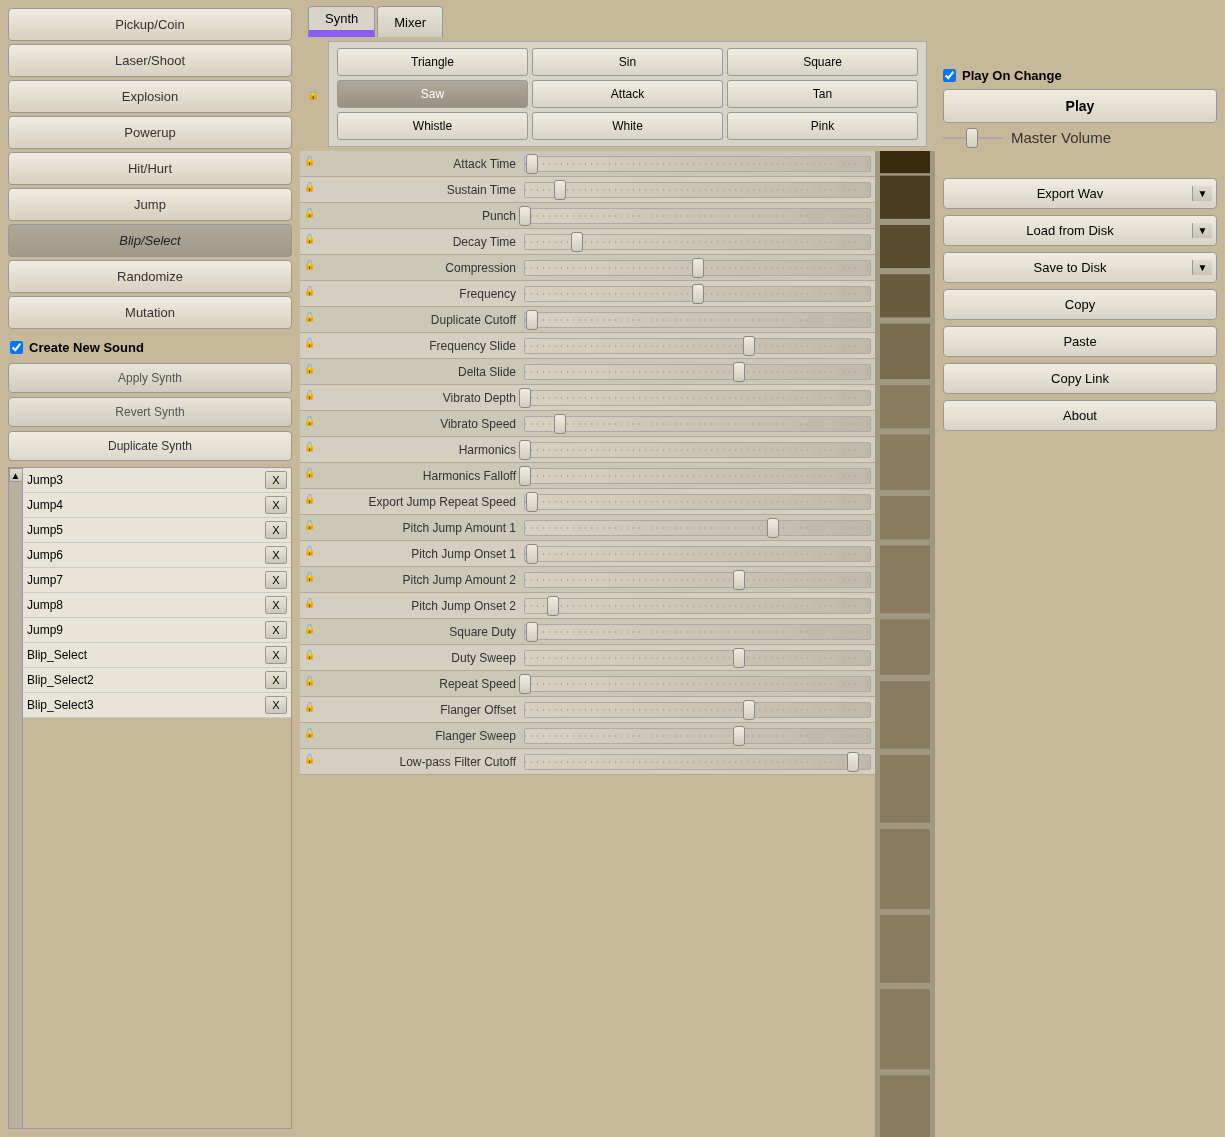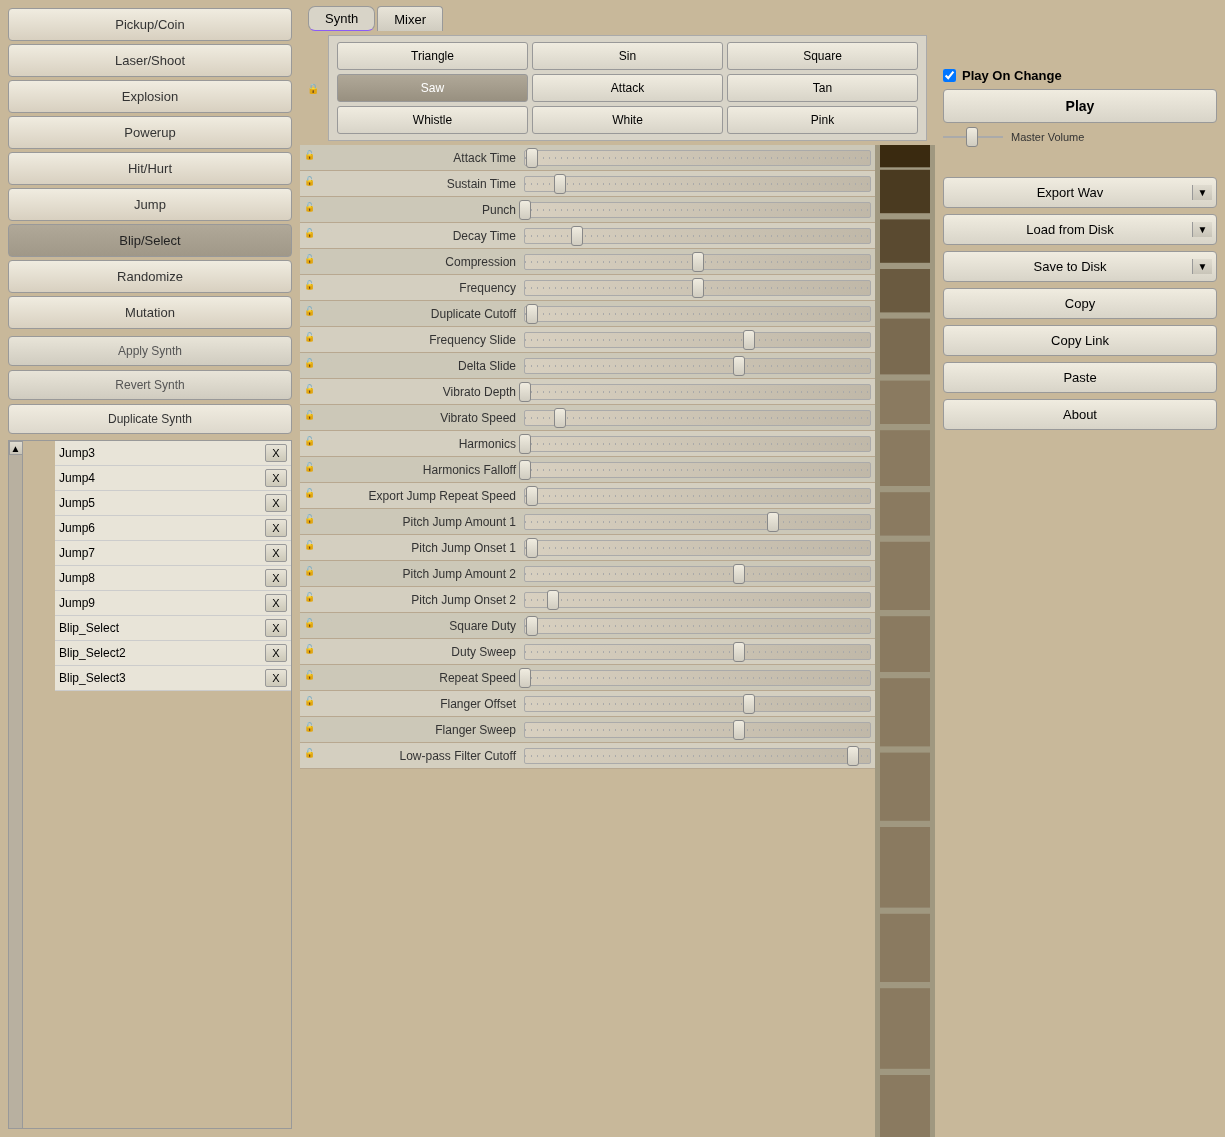--- a/index.html
+++ b/index.html
@@ -34,20 +34,21 @@
       border: 1px solid #999;
       border-radius: 4px;
       cursor: pointer;
       font-size: 13px;
       text-align: center;
       color: #333;
     }
     .preset-btn.selected {
       background: linear-gradient(to bottom, #b0a898, #a09888);
       color: #222;
+      font-style: italic;
     }
     .checkbox-row {
       display: flex;
       align-items: center;
       gap: 6px;
       padding: 4px 2px;
       font-size: 13px;
       font-weight: bold;
     }
     .action-btn {
@@ -103,23 +104,22 @@
       background: linear-gradient(to bottom, #e8e4d8, #d0ccc0);
       border: 1px solid #999;
       border-top-left-radius: 4px;
       border-top-right-radius: 4px;
       cursor: pointer;
       font-size: 13px;
       border-bottom: none;
     }
     .tab-btn.active {
       background: #d8d4c8;
-      border-bottom: 1px solid #8b5cf6;
+      border-bottom: 7px solid #8b5cf6;
       z-index: 1;
-      border-radius: 7px;
     }
     
     .wave-buttons {
       display: grid;
       grid-template-columns: 1fr 1fr 1fr;
       gap: 4px;
       padding: 6px 8px;
       background: #d8d4c8;
       border: 1px solid #aaa;
       margin: 0 4px;
@@ -218,21 +218,21 @@
       text-align: center;
       font-weight: bold;
     }
     .master-volume-row {
       display: flex;
       flex-direction: column;
       align-items: flex-start;
       gap: 4px;
     }
     .master-volume-label {
-      font-size: 11px;
+      font-size: 15px;
       color: #333;
     }
     .right-action-btn {
       width: 100%;
       padding: 7px 4px;
       background: linear-gradient(to bottom, #f0ece0, #d8d4c8);
       border: 1px solid #999;
       border-radius: 4px;
       cursor: pointer;
       font-size: 13px;
@@ -283,21 +283,20 @@
     .list-with-scroll {
       display: flex;
       flex: 1;
       overflow: hidden;
       border: 1px solid #999;
       margin-top: 2px;
     }
     .list-scroll-area {
       flex: 1;
       overflow-y: auto;
-      padding-left: 32px;
     }
     .list-scroll-area::-webkit-scrollbar { width: 14px; }
     .list-scroll-area::-webkit-scrollbar-track { background: #b8b0a0; }
     .list-scroll-area::-webkit-scrollbar-thumb { background: #d0ccc0; border: 1px solid #999; }
     .list-scroll-arrow {
       font-size: 10px;
     }
     .middle-content {
       display: flex;
       flex: 1;
@@ -315,20 +314,24 @@
       height: 100%;
     }
   </style>
 </head>
 <body>
 
 <div class="main-container">
 
   <div class="left-panel">
     <div id="preset-buttons"><button class="preset-btn" style="margin-bottom: 3px;">Pickup/Coin</button><button class="preset-btn" style="margin-bottom: 3px;">Laser/Shoot</button><button class="preset-btn" style="margin-bottom: 3px;">Explosion</button><button class="preset-btn" style="margin-bottom: 3px;">Powerup</button><button class="preset-btn" style="margin-bottom: 3px;">Hit/Hurt</button><button class="preset-btn" style="margin-bottom: 3px;">Jump</button><button class="preset-btn selected" style="margin-bottom: 3px;">Blip/Select</button><button class="preset-btn" style="margin-bottom: 3px;">Randomize</button><button class="preset-btn" style="margin-bottom: 3px;">Mutation</button></div>
+    <div class="checkbox-row">
+      <input type="checkbox" id="create-new-sound" checked="" style="">
+      <label for="create-new-sound">Create New Sound</label>
+    </div>
     <button class="action-btn">Apply Synth</button>
     <button class="action-btn">Revert Synth</button>
     <button class="action-btn active">Duplicate Synth</button>
     <div class="list-with-scroll">
       <div style="width:14px;background:#b8b0a0;display:flex;flex-direction:column;align-items:center;border-right:1px solid #999;">
         <div class="scroll-arrow list-scroll-arrow">▲</div>
       </div>
       <div class="list-scroll-area" id="synth-list-items">
           <div class="synth-list-item">
             <span>Jump3</span>
@@ -639,17 +642,17 @@
     </div>
     <div class="right-action-btn">
       <span class="right-action-btn-inner">Load from Disk</span>
       <span class="dropdown-arrow">▼</span>
     </div>
     <div class="right-action-btn">
       <span class="right-action-btn-inner">Save to Disk</span>
       <span class="dropdown-arrow">▼</span>
     </div>
     <button class="simple-btn">Copy</button>
+    <button class="simple-btn">Paste</button>
     <button class="simple-btn">Copy Link</button>
-    <button class="simple-btn">Paste</button>
     <button class="simple-btn">About</button>
   </div>
 </div>
 
 </body></html>

